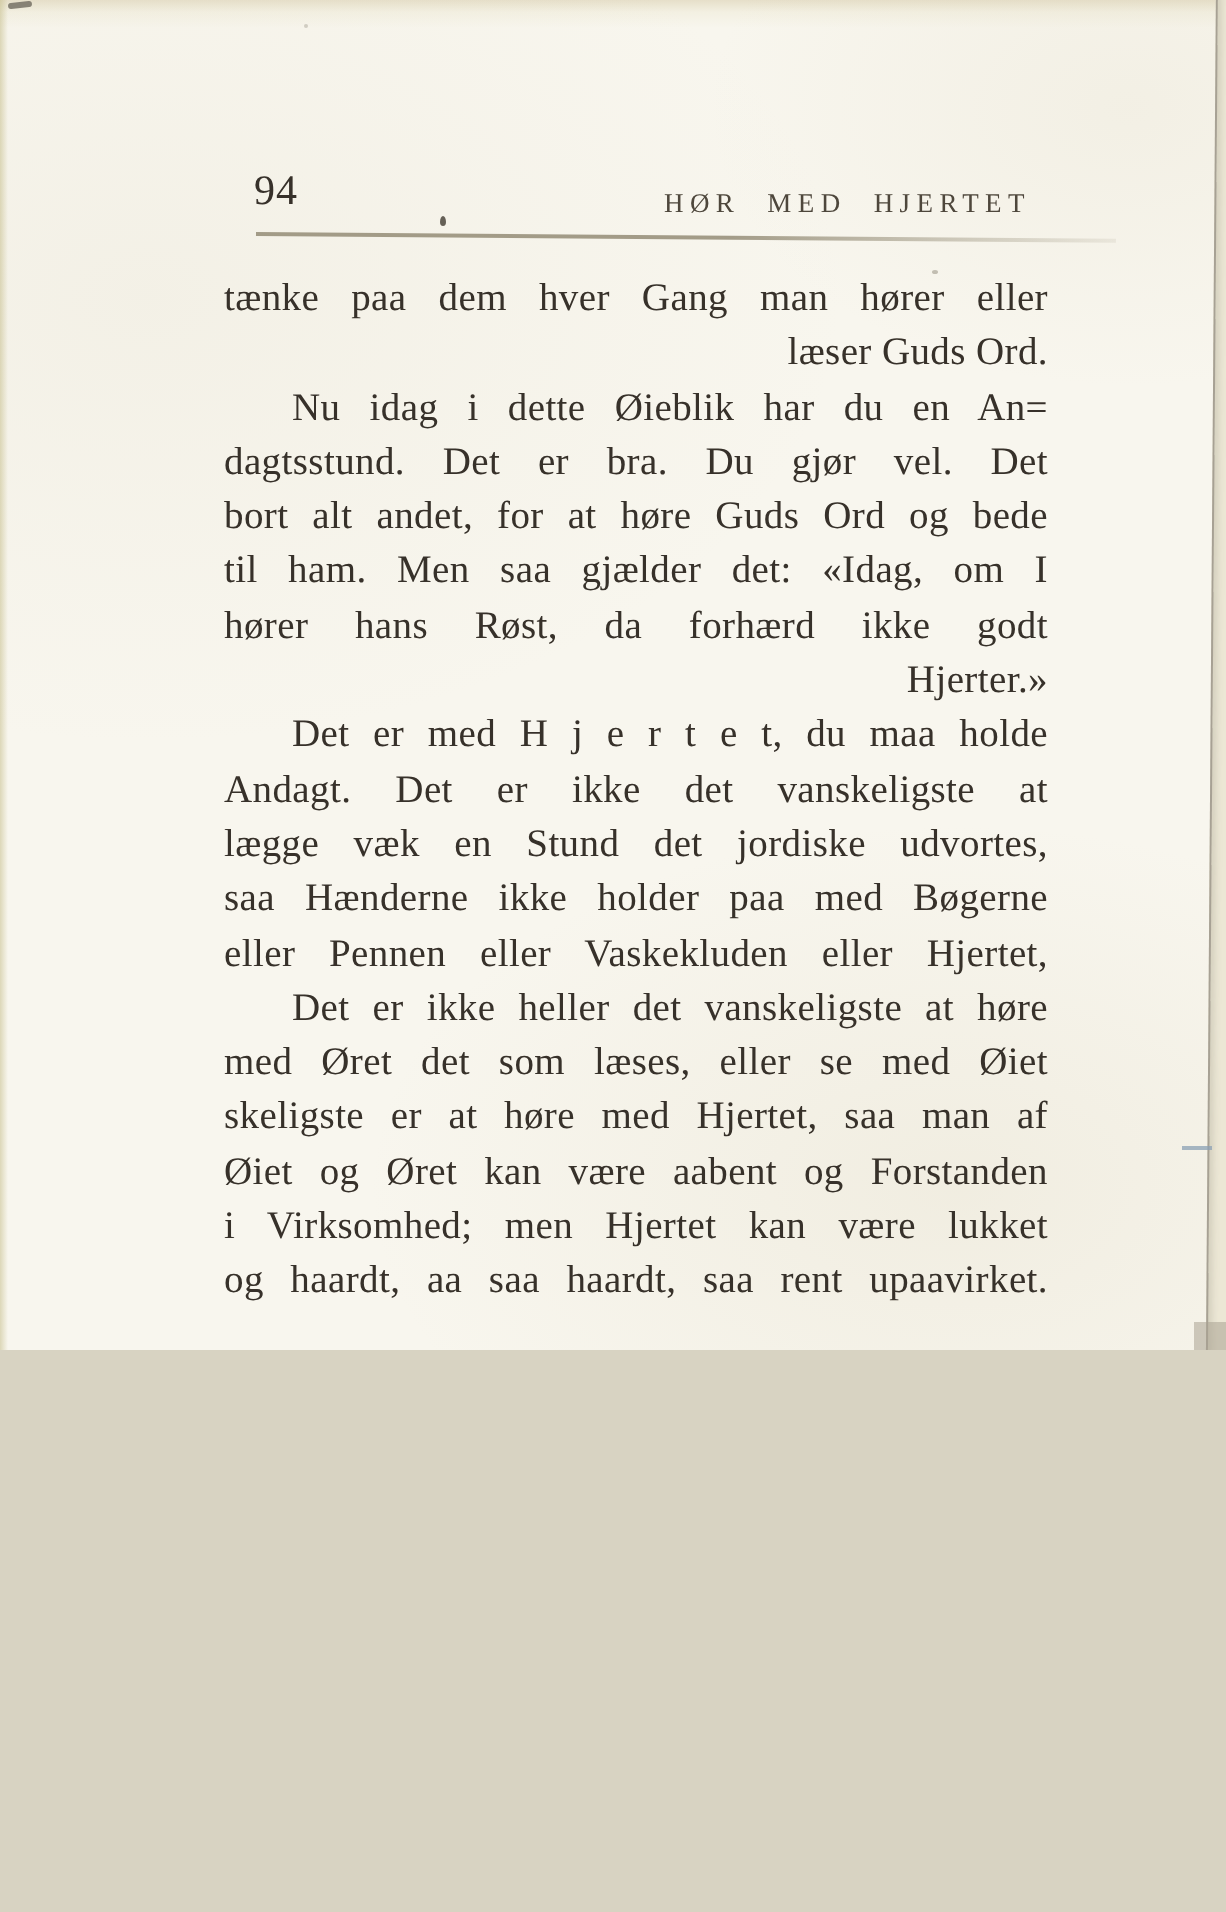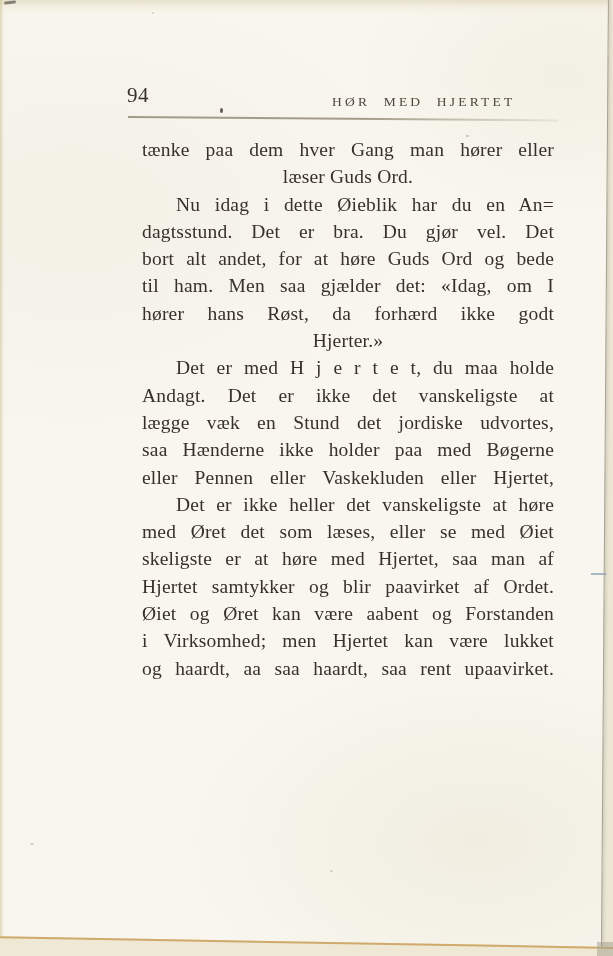--- a/index.html
+++ b/index.html
@@ -1,20 +1,20 @@
 <!DOCTYPE html>
 <html style="--paper: #f8f6ee; --ink: #37312a; --header-ink: #4e473c; --edge-tan: #d0aa6c; --edge-blue: #8ba0b4;"><head>
 <meta charset="utf-8">
 <style>
   html, body { margin: 0; padding: 0; background: #d8d3c2; }
 
   .shot {
     position: relative;
     width: 613px;
-    height: 956px;
+    height: 675px;
     overflow: hidden;
     background: var(--paper, #f8f6ee);
     font-family: "Liberation Serif", "DejaVu Serif", serif;
   }
 
   
   .surface {
     position: absolute; inset: 0;
     background:
       radial-gradient(ellipse 420px 260px at 78% 88%, rgba(212,202,172,.20), transparent 70%),
@@ -79,30 +79,30 @@
     background: linear-gradient(to right, rgba(148,140,118,.85) 55%, rgba(148,140,118,.12));
   }
   .header-speck {
     position: absolute; left: 220px; top: 108px; width: 3px; height: 5px;
     border-radius: 50%/60% 60% 40% 40%;
     background: #4b453c; opacity: .85;
   }
 
   
   .body-text {
-    position: absolute; left: 142px; top: 136px; width: 412px;
+    position: absolute; left: 112px; top: 136px; width: 412px;
     color: var(--ink, #37312a);
     font-size: 19.5px;
   }
   .line {
     height: 27.3px; line-height: 27.3px;
     letter-spacing: .2px;
   }
   .line.just  { text-align: justify; text-align-last: justify; }
-  .line.flush { text-align: center; }
+  .line.flush { text-align: right; }
   .line.indent { text-indent: 34px; }
 
   
   .fleck { position: absolute; border-radius: 50%; background: #8d8777; opacity: .5; }
   .fleck.f1 { left: 466px; top: 135px; width: 3px; height: 2px; }
   .fleck.f2 { left: 152px; top: 12px;  width: 2px; height: 2px; opacity:.35; }
   .fleck.f3 { left: 330px; top: 870px; width: 3px; height: 2px; opacity:.3; }
   .fleck.f4 { left: 30px;  top: 843px; width: 4px; height: 2px; opacity:.35; }
 </style>
 </head>
@@ -139,19 +139,18 @@
       <div class="line just">hører hans Røst, da forhærd ikke godt</div>
       <div class="line flush">Hjerter.»</div>
       <div class="line just indent">Det er med H j e r t e t, du maa holde</div>
       <div class="line just">Andagt. Det er ikke det vanskeligste at</div>
       <div class="line just">lægge væk en Stund det jordiske udvortes,</div>
       <div class="line just">saa Hænderne ikke holder paa med Bøgerne</div>
       <div class="line just">eller Pennen eller Vaskekluden eller Hjertet,</div>
       <div class="line just indent">Det er ikke heller det vanskeligste at høre</div>
       <div class="line just">med Øret det som læses, eller se med Øiet</div>
       <div class="line just">skeligste er at høre med Hjertet, saa man af</div>
-      <div class="line just">Hjertet samtykker og blir paavirket af Ordet.</div>
       <div class="line just">Øiet og Øret kan være aabent og Forstanden</div>
       <div class="line just">i Virksomhed; men Hjertet kan være lukket</div>
       <div class="line just">og haardt, aa saa haardt, saa rent upaavirket.</div>
     </div>
 
 </div>
 
 </body></html>

